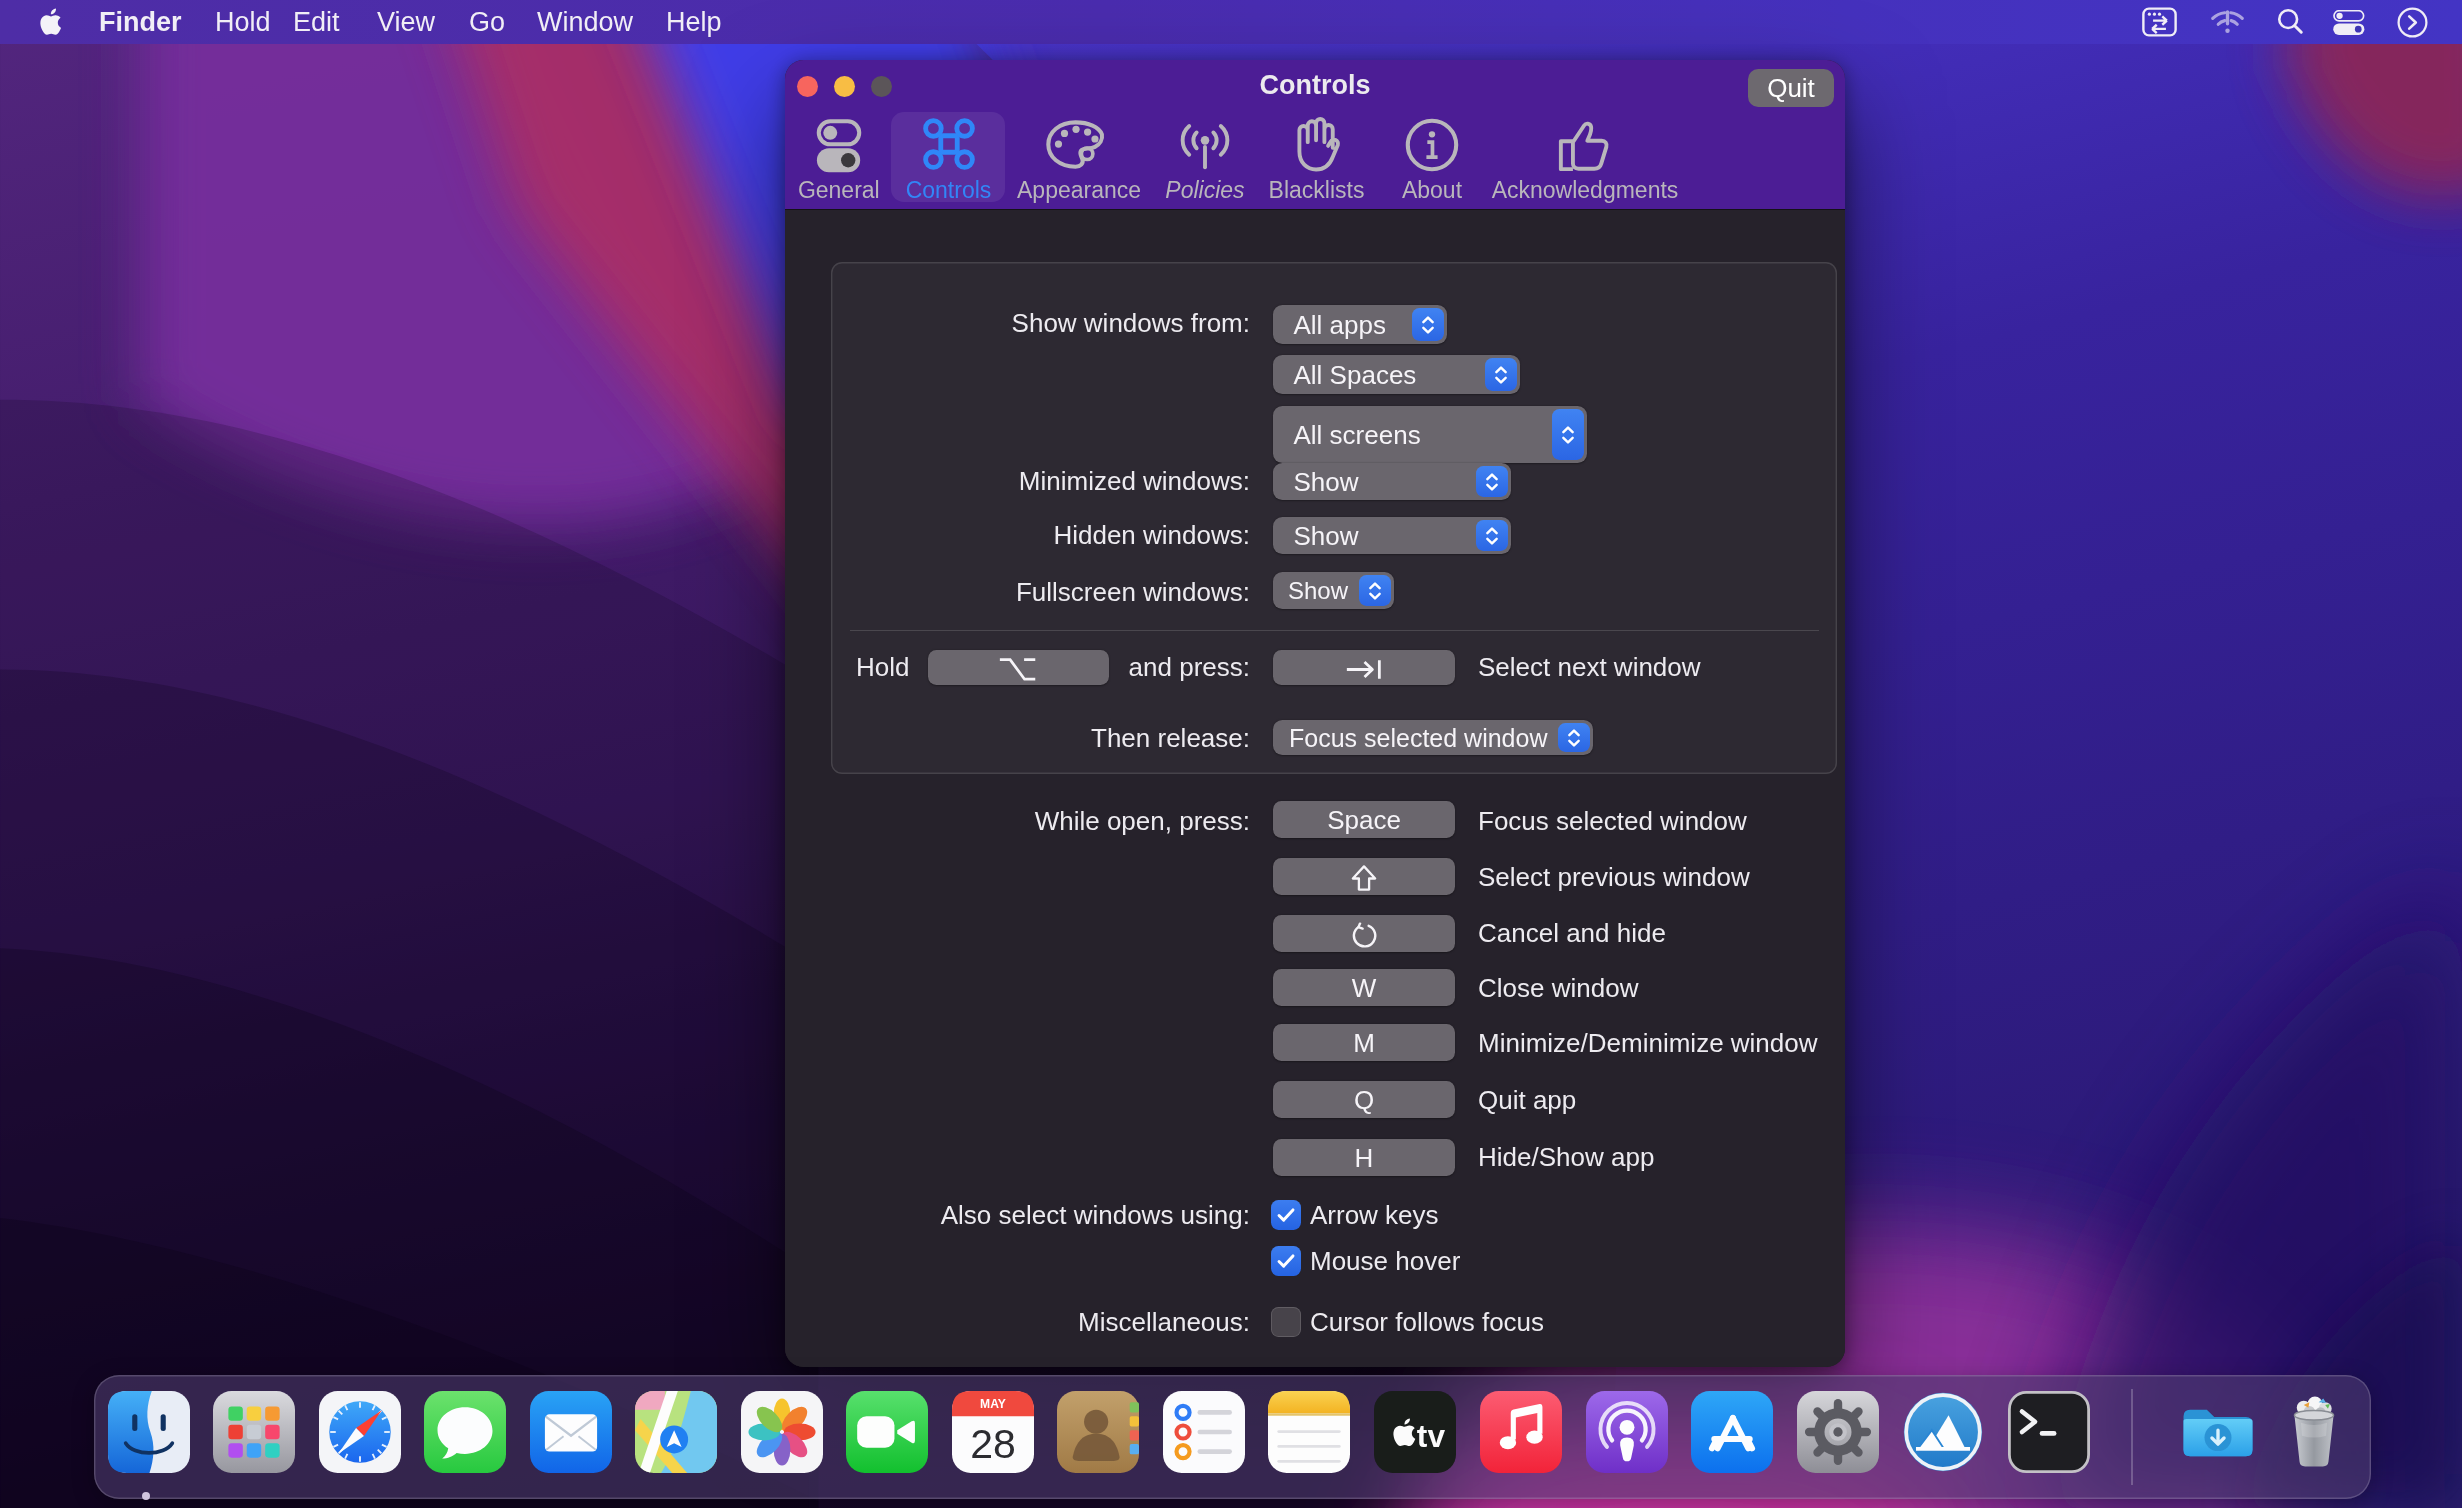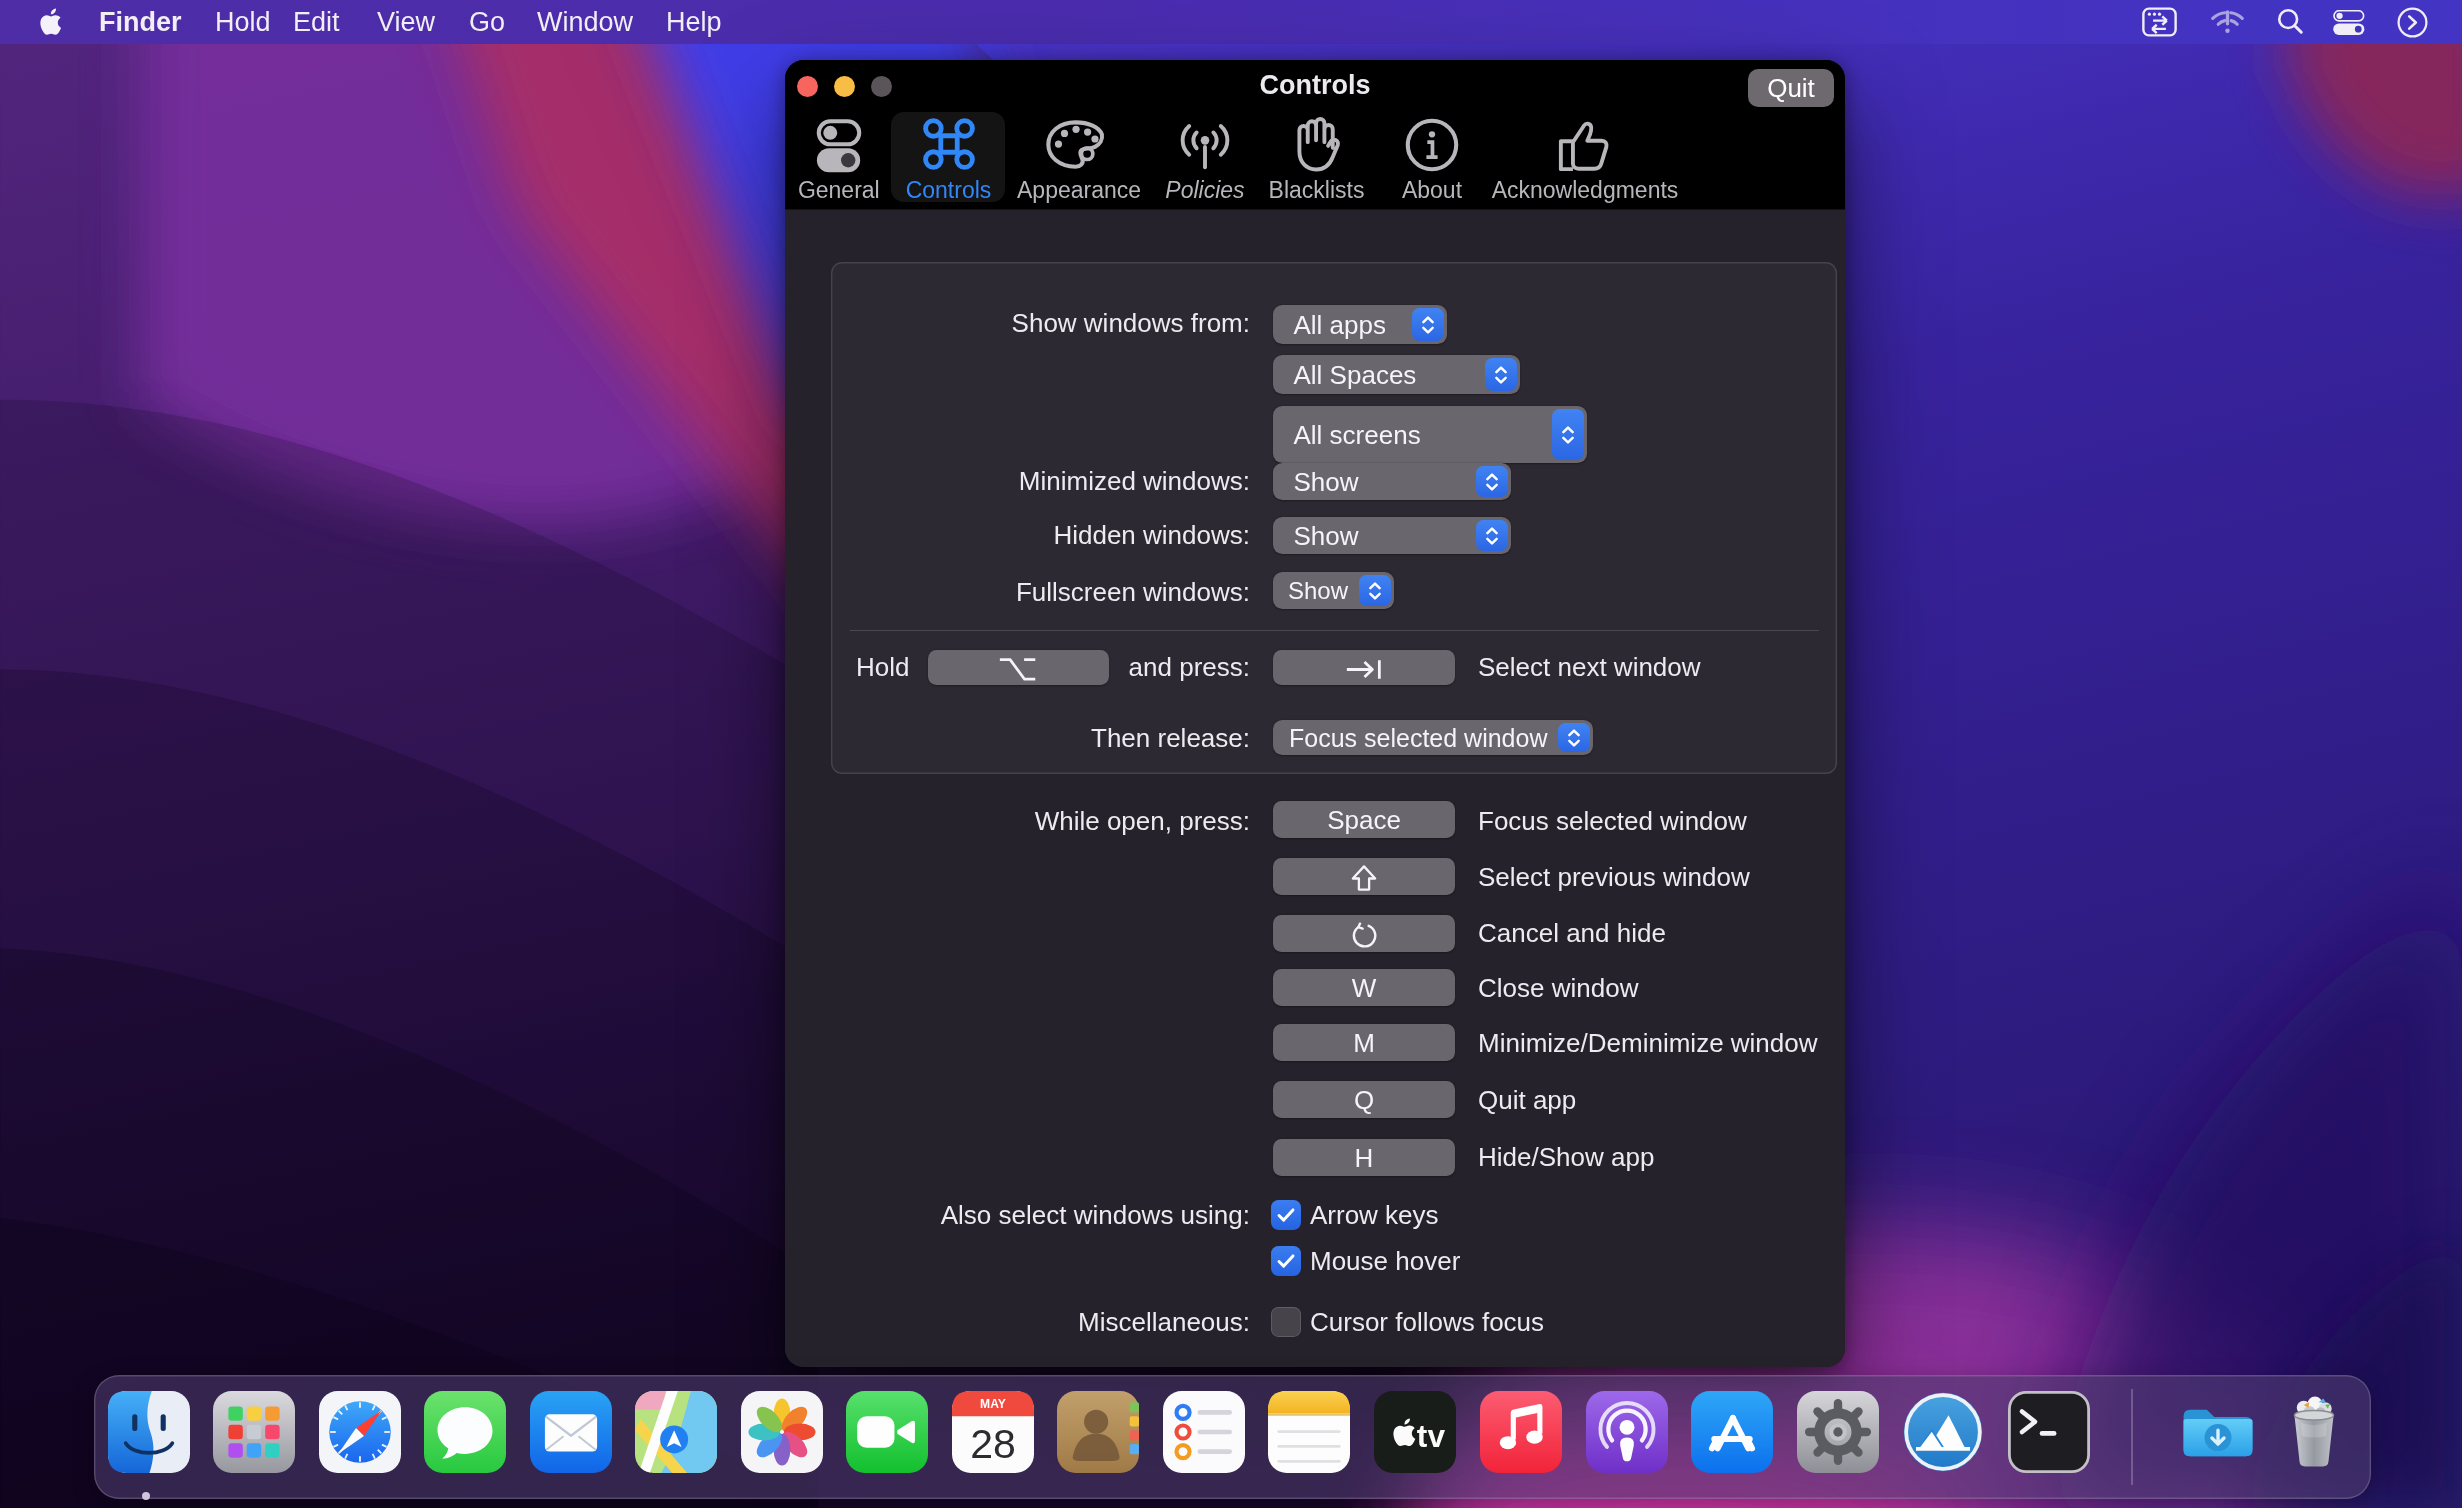--- a/index.html
+++ b/index.html
@@ -4,21 +4,21 @@
 <style>
 html,body{margin:0;padding:0;}
 body{width:2462px;height:1508px;overflow:hidden;background:#2a1557;font-family:"Liberation Sans",sans-serif;-webkit-font-smoothing:antialiased;}
 .abs{position:absolute;}
 #wall{position:absolute;left:0;top:0;width:2462px;height:1508px;}
 
 #menubar{position:absolute;transform:translateZ(0);left:0;top:0;width:2462px;height:44px;background:linear-gradient(90deg,#4e2da6 0%,#4a2cae 45%,#4531bd 75%,#4334c4 100%);color:#f4f2f8;display:flex;align-items:center;}
 #menubar .item{font-size:27px;color:#f1eef6;}
 
 #win{position:absolute;transform:translateZ(0);left:785px;top:60px;width:1060px;height:1307px;border-radius:18.6px;background:#26222b;box-shadow:0 42px 93px rgba(0,0,0,.52),0 3.7px 20.5px rgba(0,0,0,.4);overflow:hidden;}
-#toolbar{position:absolute;left:0;top:0;width:1060px;height:149px;background:#000000;border-bottom:0.9px solid #141216;}
+#toolbar{position:absolute;left:0;top:0;width:1060px;height:149px;background:#4c1d95;border-bottom:0.9px solid #141216;}
 #content{position:absolute;left:0;top:150px;width:1060px;height:1158px;background:#26222b;}
 .light{width:21.4px;height:21.4px;border-radius:50%;position:absolute;top:16px;}
 #title{position:absolute;top:10.2px;left:0;width:1060px;text-align:center;font-size:27px;font-weight:bold;color:#eceaee;}
 #quitbtn{position:absolute;left:963px;top:9.3px;width:86px;height:38px;border-radius:10.2px;background:#6d696f;color:#ffffff;font-size:26px;font-weight:500;text-align:center;line-height:38px;}
 .tbitem{position:absolute;top:53px;height:97px;text-align:center;color:#b9b6bb;font-size:23px;}
 .tbitem svg{display:block;margin:0 auto;}
 .tblabel{position:absolute;bottom:5.6px;left:0;right:0;font-size:23px;}
 
 .lbl{position:absolute;color:#edebf0;font-size:26px;text-align:right;transform:translateY(-50%);}
 .llbl{position:absolute;color:#edebf0;font-size:26px;transform:translateY(-50%);white-space:nowrap;}

